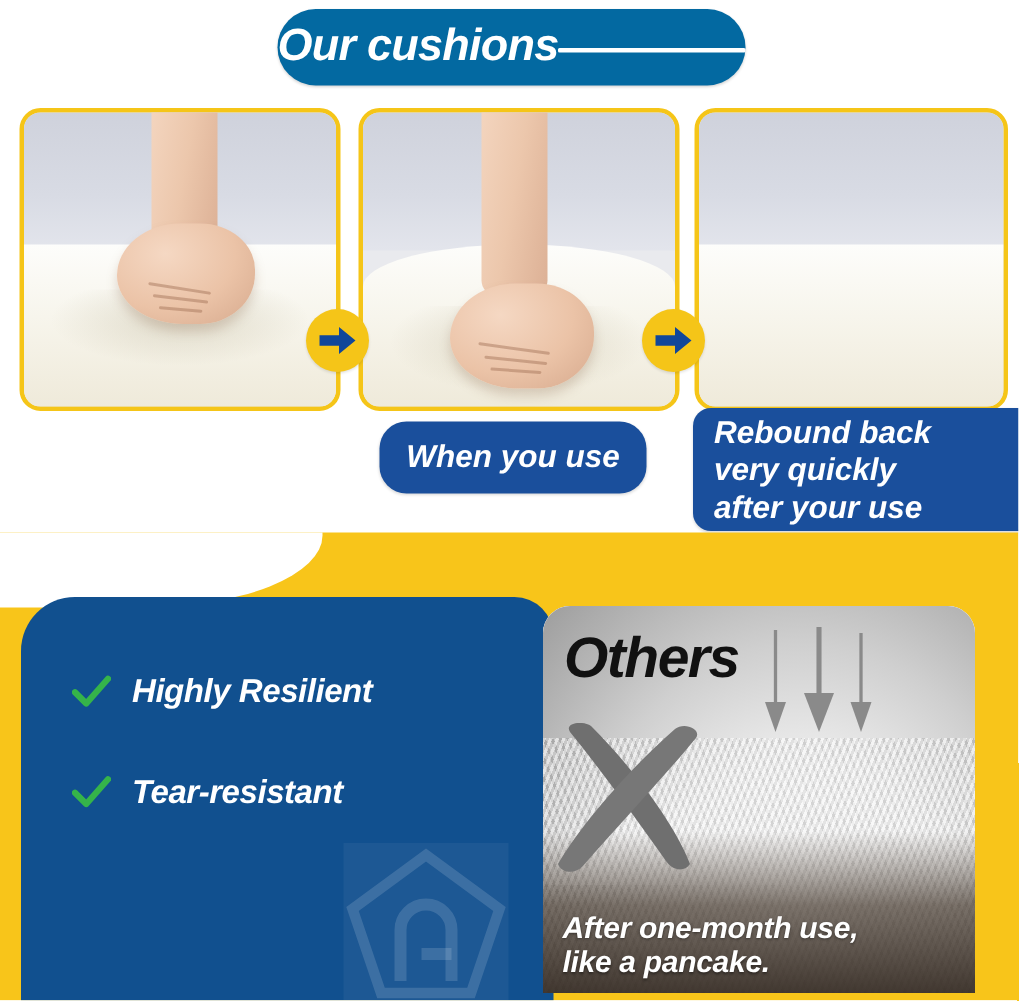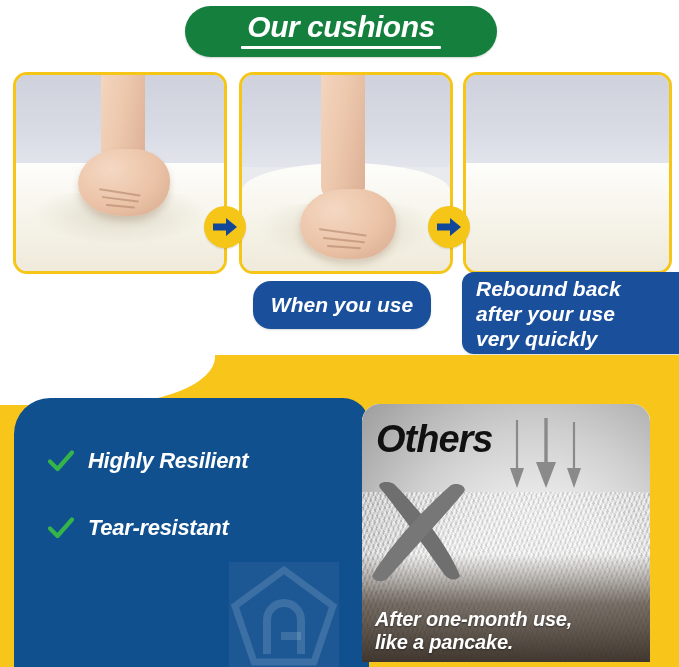--- a/index.html
+++ b/index.html
@@ -8,22 +8,22 @@
     background:#ffffff;
     font-family:"Liberation Sans","DejaVu Sans",sans-serif;
     overflow:hidden;
     position:relative;
   }
   .stage{position:relative;width:679px;height:667px;overflow:hidden;background:#fff;}
 
   
   .header-pill{
     position:absolute;left:185px;top:6px;width:312px;height:51px;
-    background:#15803d;border-radius:26px;
-    display:flex;flex-direction:column;align-items:center;justify-content:center;
+    background:#0369a1;border-radius:26px;
+    display:flex;flex-direction:row;align-items:center;justify-content:center;
     box-shadow:0 1px 2px rgba(0,0,0,.18);
   }
   .header-pill .title{
     color:#ffffff;font-weight:bold;font-style:italic;
     font-size:30px;line-height:30px;letter-spacing:-0.5px;
     white-space:nowrap;margin-top:-2px;
   }
   .header-pill .rule{
     width:200px;height:3px;background:#ffffff;margin-top:4px;border-radius:1px;
   }
@@ -232,22 +232,22 @@
     <div class="arrow-badge a2">
       <svg width="26" height="20" viewBox="0 0 26 20" aria-hidden="true">
         <path d="M1 6.5 h13 V1 l11 9 -11 9 v-5.5 H1 Z" fill="#10479a"></path>
       </svg>
     </div>
   </div>
 
   <div class="cap c2">When you use</div>
   <div class="cap c3">
     <span>Rebound back</span>
+    <span>very  quickly</span>
     <span>after your use</span>
-    <span>very  quickly</span>
   </div>
 
   <div class="yellow-band"></div>
   <div class="notch"></div>
 
   <div class="feature-card">
     <div class="feature-list">
 
       <div class="feature-item">
         <span class="check">

